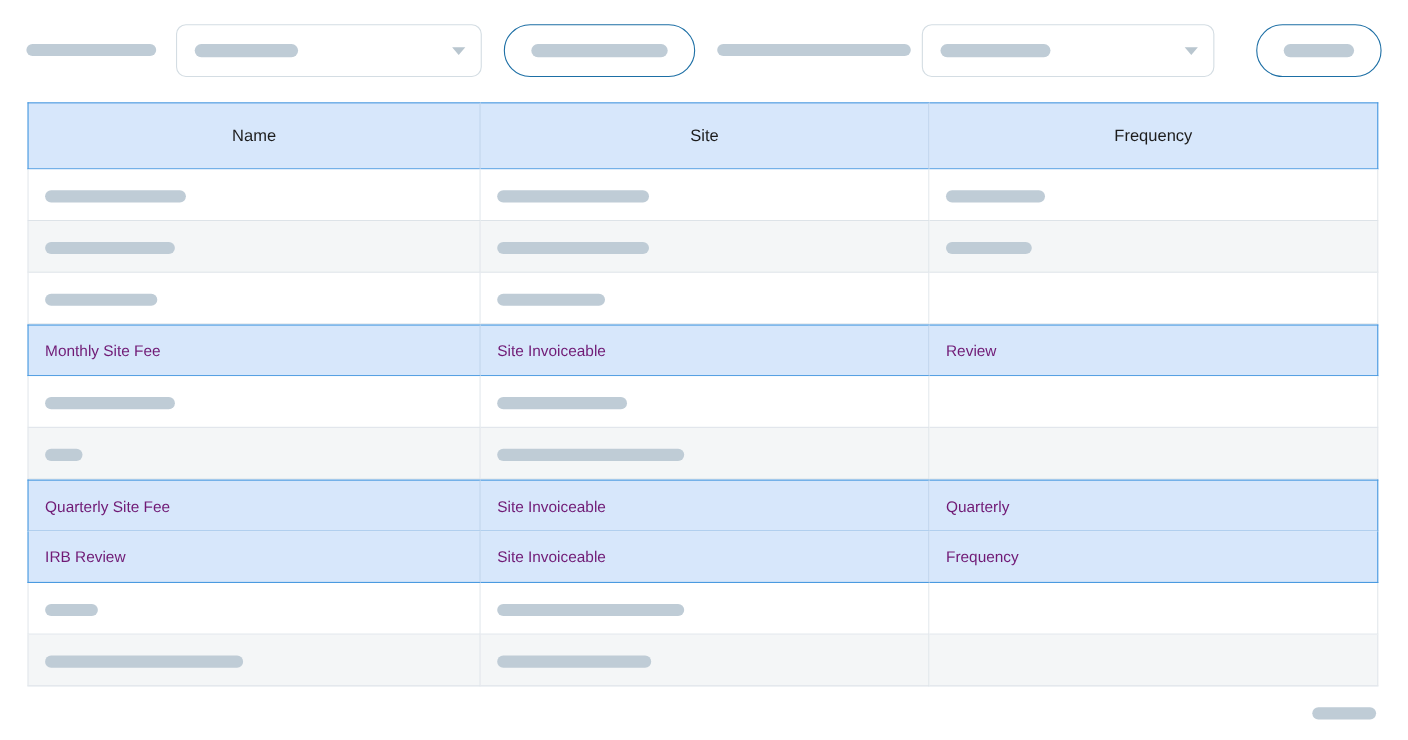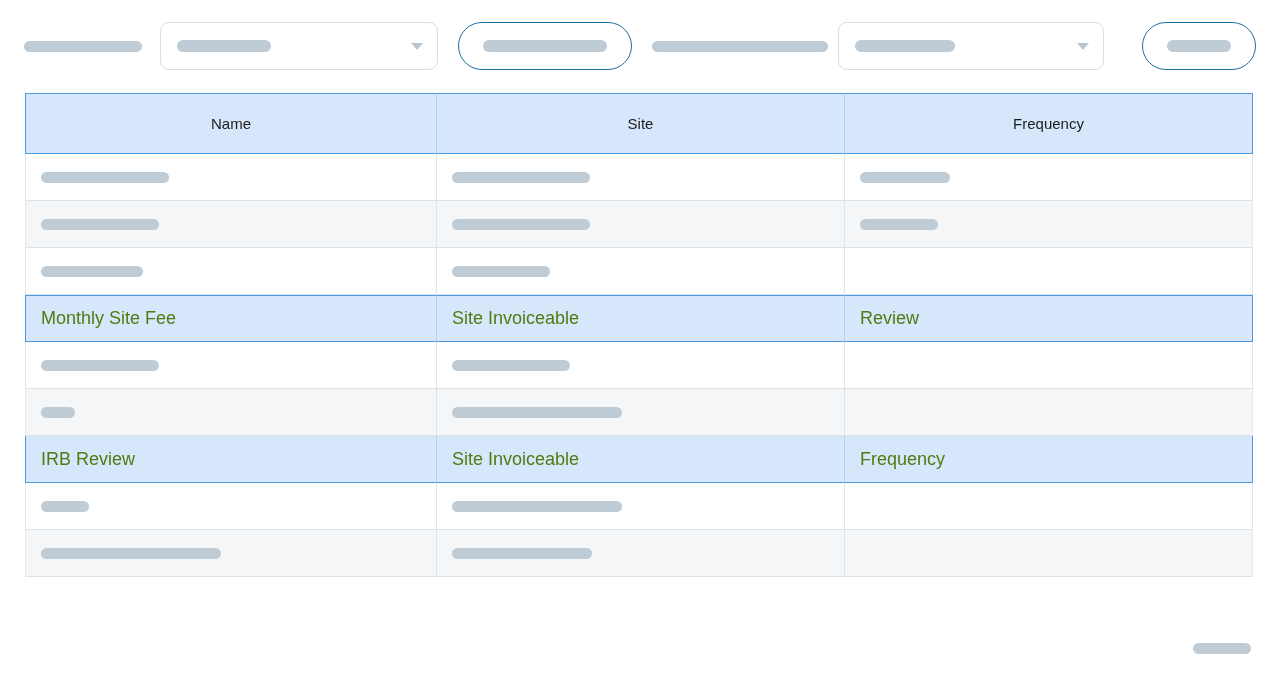--- a/index.html
+++ b/index.html
@@ -106,22 +106,22 @@
     color: #1c1c1c;
     text-align: center;
     padding: 0 10px;
     margin-top: 44px;
   }
   table.grid th:first-child { border-left: 1.5px solid #4a9ae0; }
   table.grid th:last-child  { border-right: 1.5px solid #4a9ae0; }
 
   table.grid td {
     height: 47px;
-    font-size: 18px;
-    color: #4d7c0f;
+    font-size: 14px;
+    color: #701a75;
     padding: 0 15px;
     text-align: left;
     border-bottom: 1px solid #dde3e8;
     border-right: 1px solid #dde3e8;
     background: #ffffff;
     white-space: nowrap;
     overflow: hidden;
   }
   table.grid td:first-child { border-left: 1px solid #e3e8ec; }
   table.grid td:last-child  { border-right: 1px solid #e3e8ec; }
@@ -228,20 +228,25 @@
         <tr>
           <td><span class="skel" style="width: 118px;"></span></td>
           <td><span class="skel" style="width: 118px;"></span></td>
           <td></td>
         </tr>
         <tr class="alt">
           <td><span class="skel" style="width: 34px;"></span></td>
           <td><span class="skel" style="width: 170px;"></span></td>
           <td></td>
         </tr>
+        <tr class="selected sel-top">
+          <td>Quarterly Site Fee</td>
+          <td>Site Invoiceable</td>
+          <td>Quarterly</td>
+        </tr>
         <tr class="selected sel-bottom">
           <td>IRB Review</td>
           <td>Site Invoiceable</td>
           <td>Frequency</td>
         </tr>
         <tr>
           <td><span class="skel" style="width: 48px;"></span></td>
           <td><span class="skel" style="width: 170px;"></span></td>
           <td></td>
         </tr>

